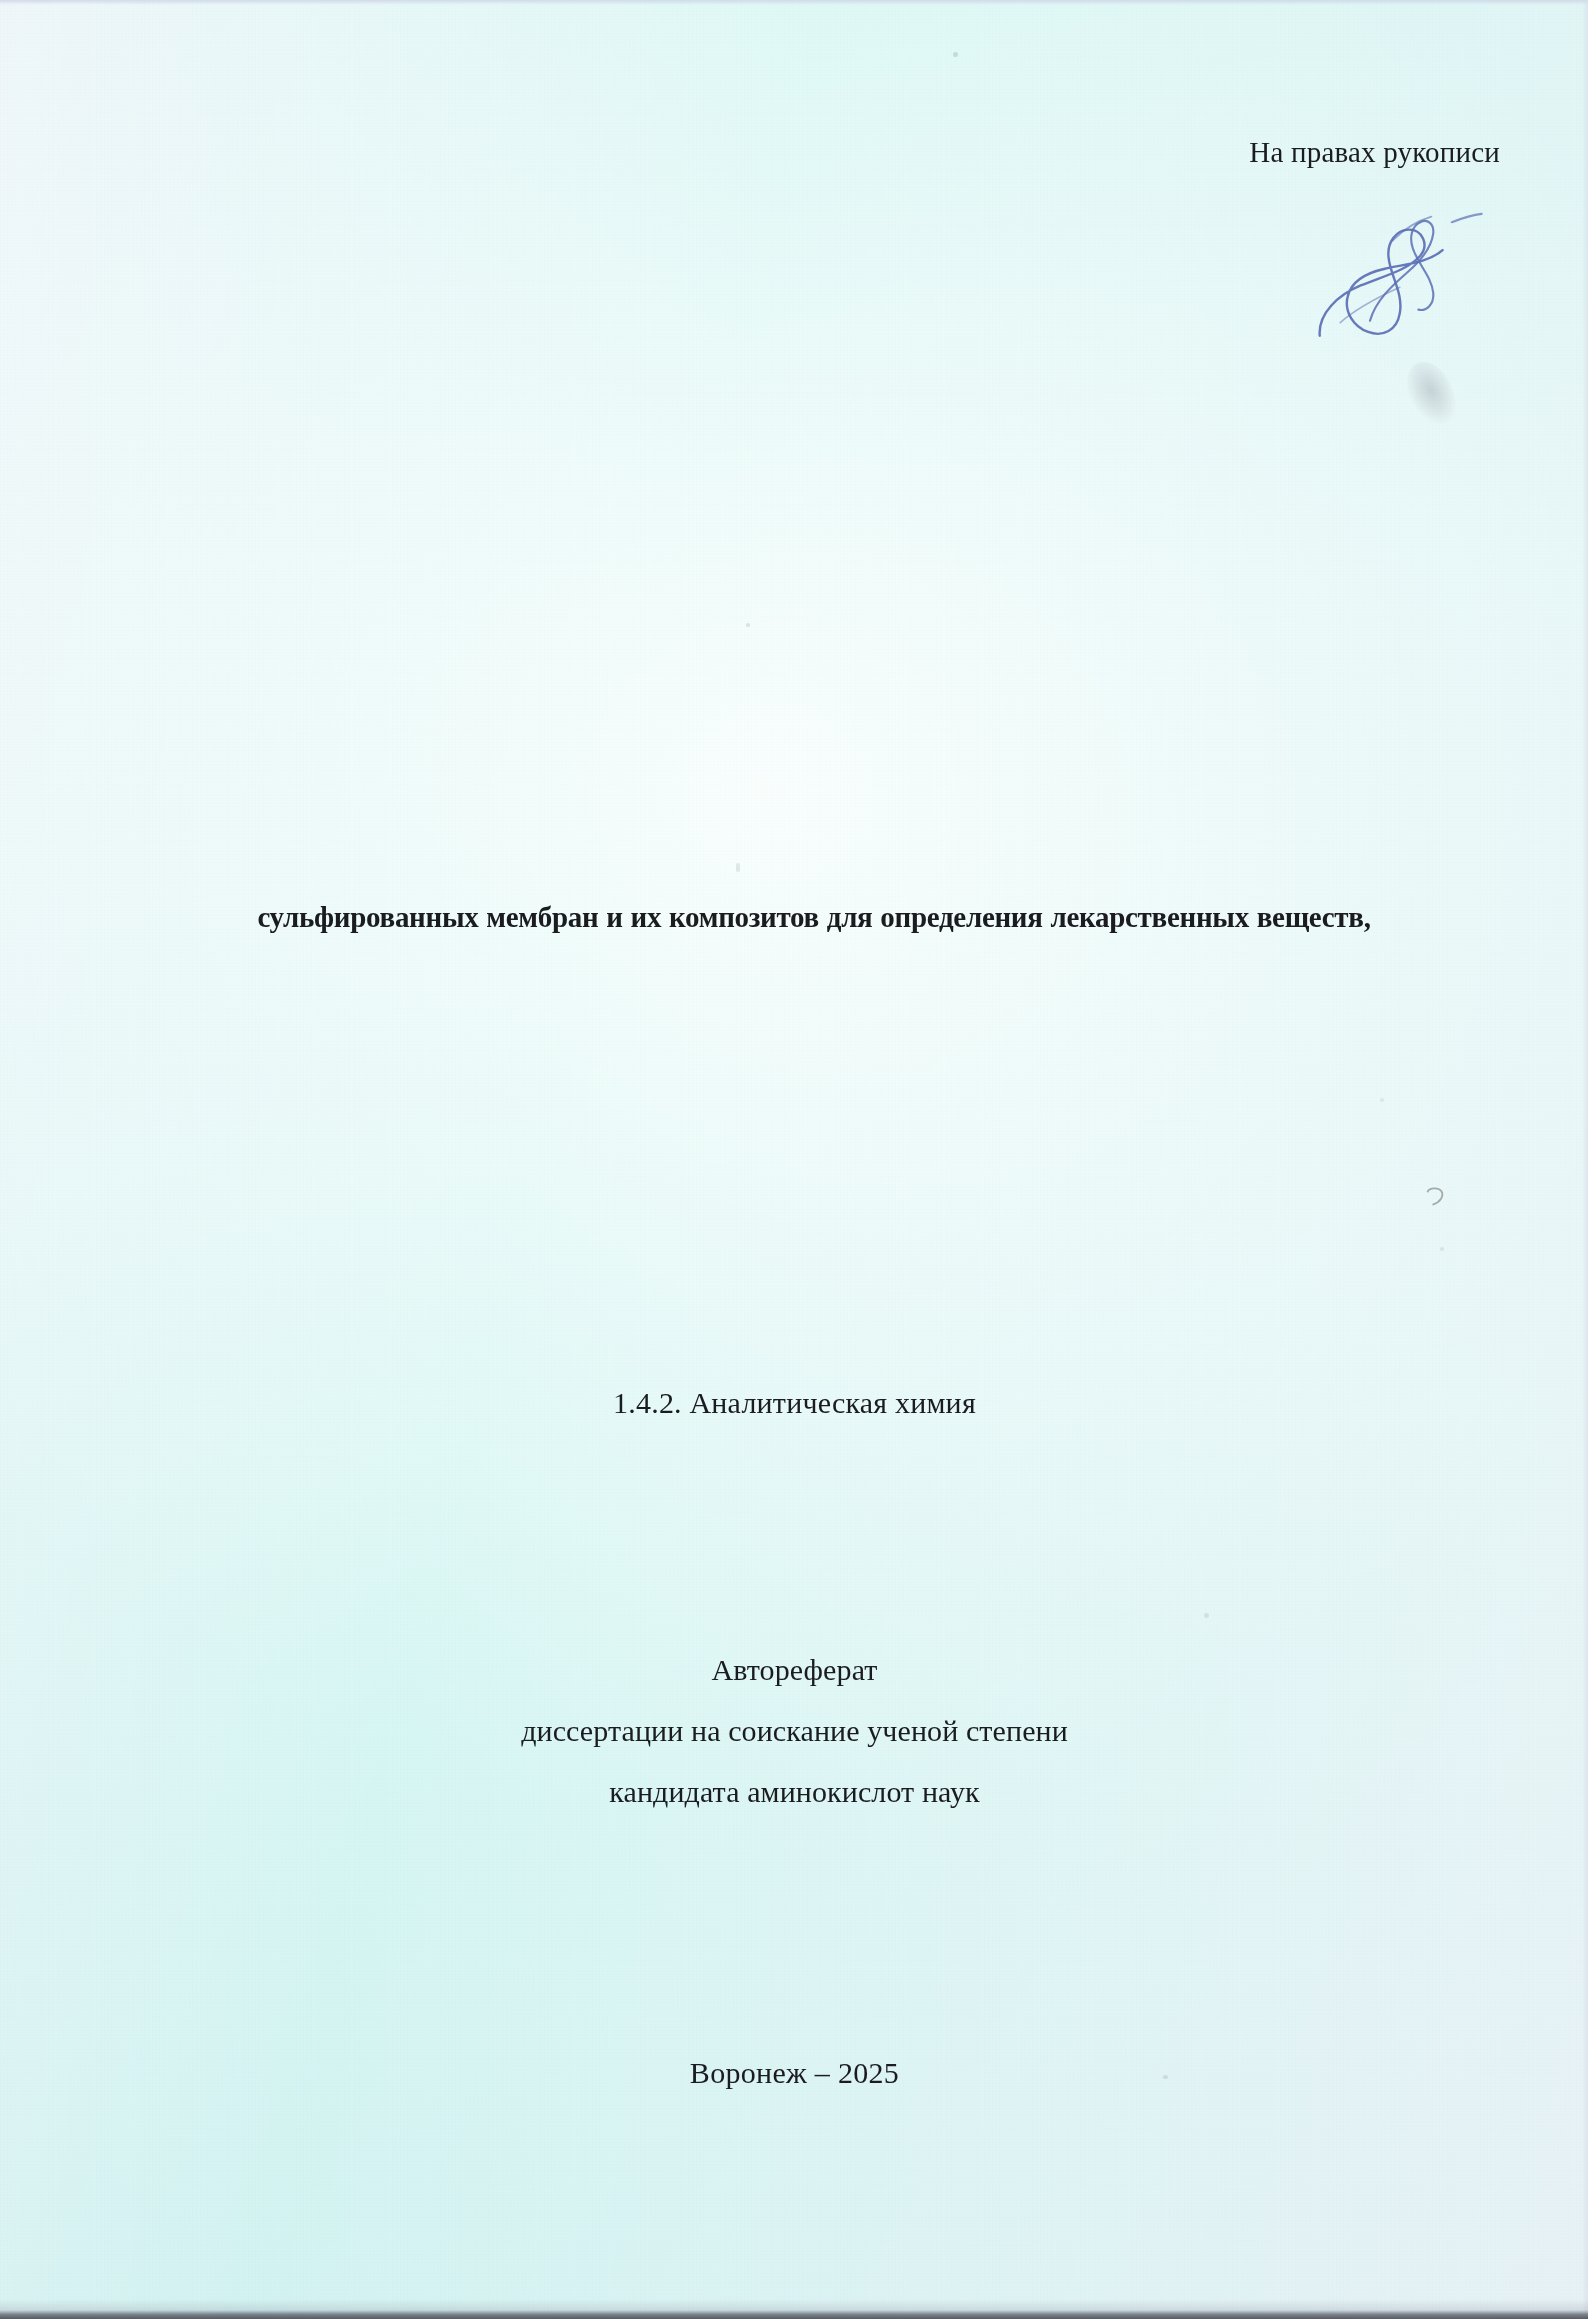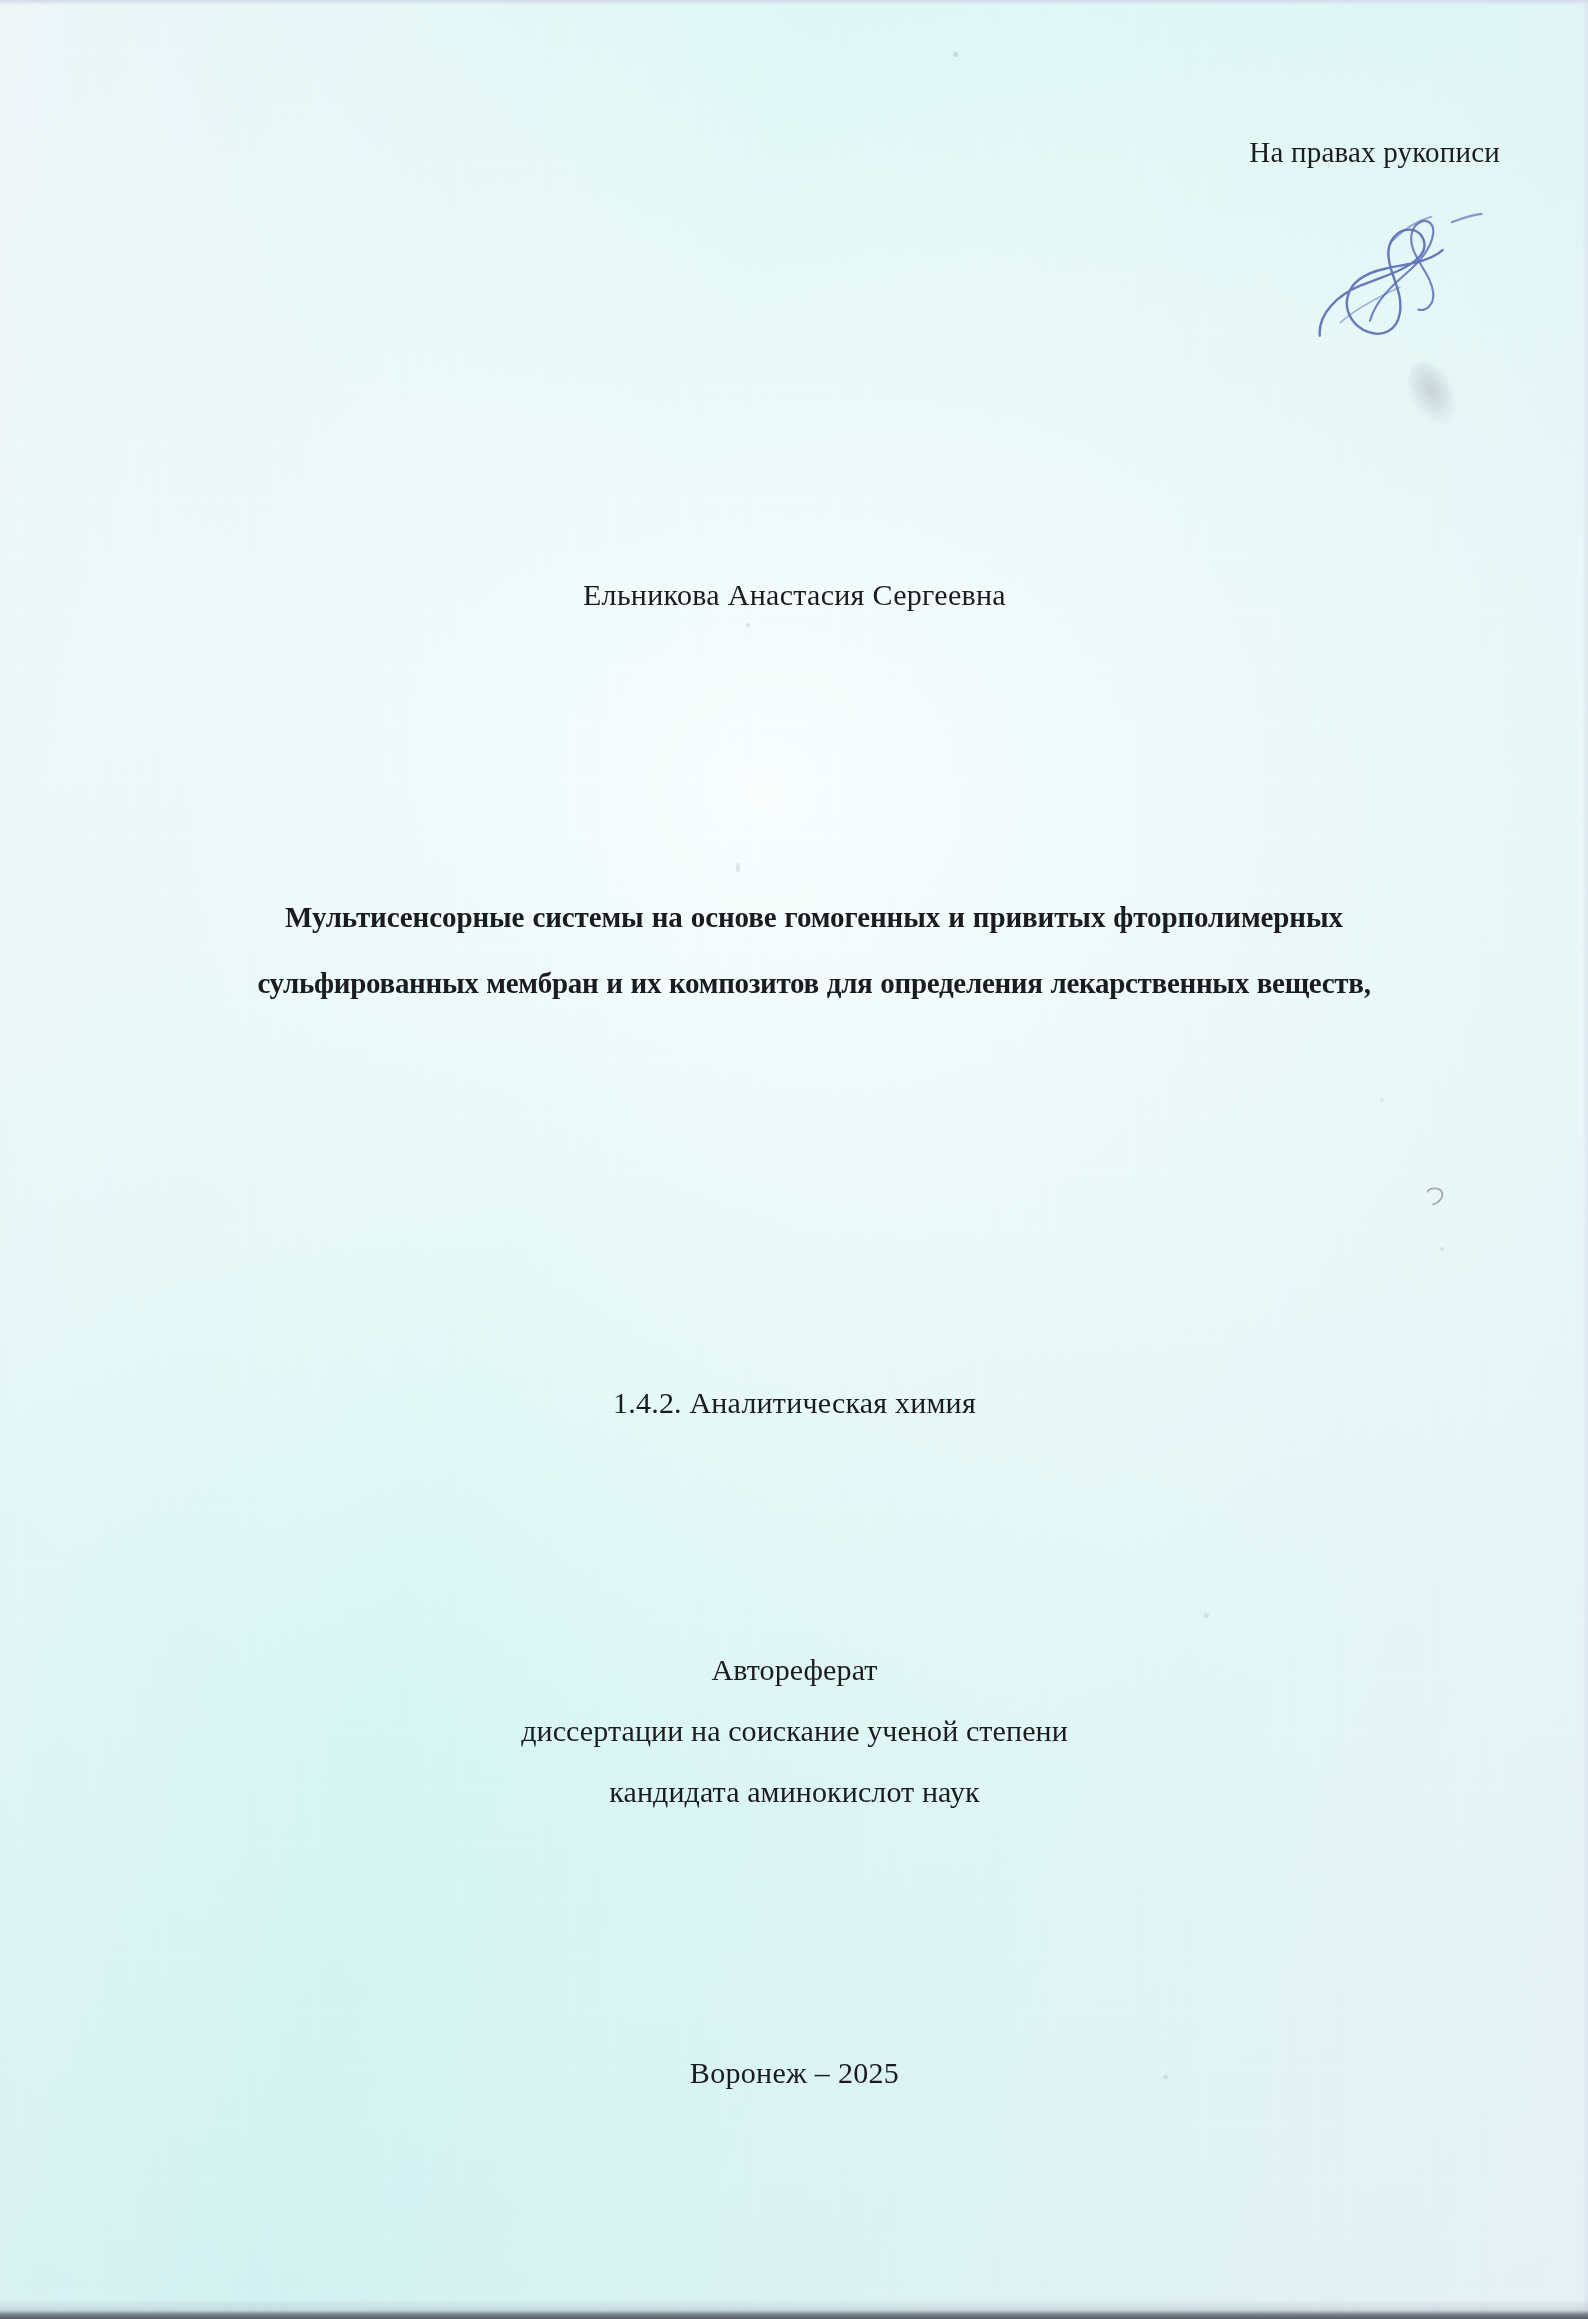--- a/index.html
+++ b/index.html
@@ -190,24 +190,22 @@
     </svg>
   </div>
   <div class="speck" style="top:52px;  left:953px; width:4.7px;  height:4.7px; opacity:.55;"></div>
   <div class="speck" style="top:623px; left:746px;  width:3.7px;  height:3.7px; opacity:.45;"></div>
   <div class="speck" style="top:863px; left:736px;  width:3.7px;  height:9.3px; border-radius:1.9px; opacity:.4;"></div>
   <div class="speck" style="top:1247px;left:1440px; width:3.7px;  height:3.7px; opacity:.35;"></div>
   <div class="speck" style="top:1613px;left:1204px; width:4.7px;  height:4.7px; opacity:.4;"></div>
   <div class="speck" style="top:2075px;left:1163px; width:4.7px;  height:3.7px; opacity:.45;"></div>
   <div class="speck" style="top:1098px;left:1380px; width:3.7px;  height:3.7px; opacity:.3;"></div>
 
-  <p class="txt author-name">Ельникова Анастасия Сергеевна</p>
 
   <h1 class="txt thesis-title">
-    <span class="tline l1">Мультисенсорные системы на основе гомогенных и привитых фторполимерных</span>
     <span class="tline l2">сульфированных мембран и их композитов для определения лекарственных веществ,</span>
   </h1>
 
   <p class="txt specialty">1.4.2. Аналитическая химия</p>
 
   <div class="txt abstract-block">
     <span class="aline">Автореферат</span>
     <span class="aline">диссертации на соискание ученой степени</span>
     <span class="aline">кандидата аминокислот наук</span>
   </div>

